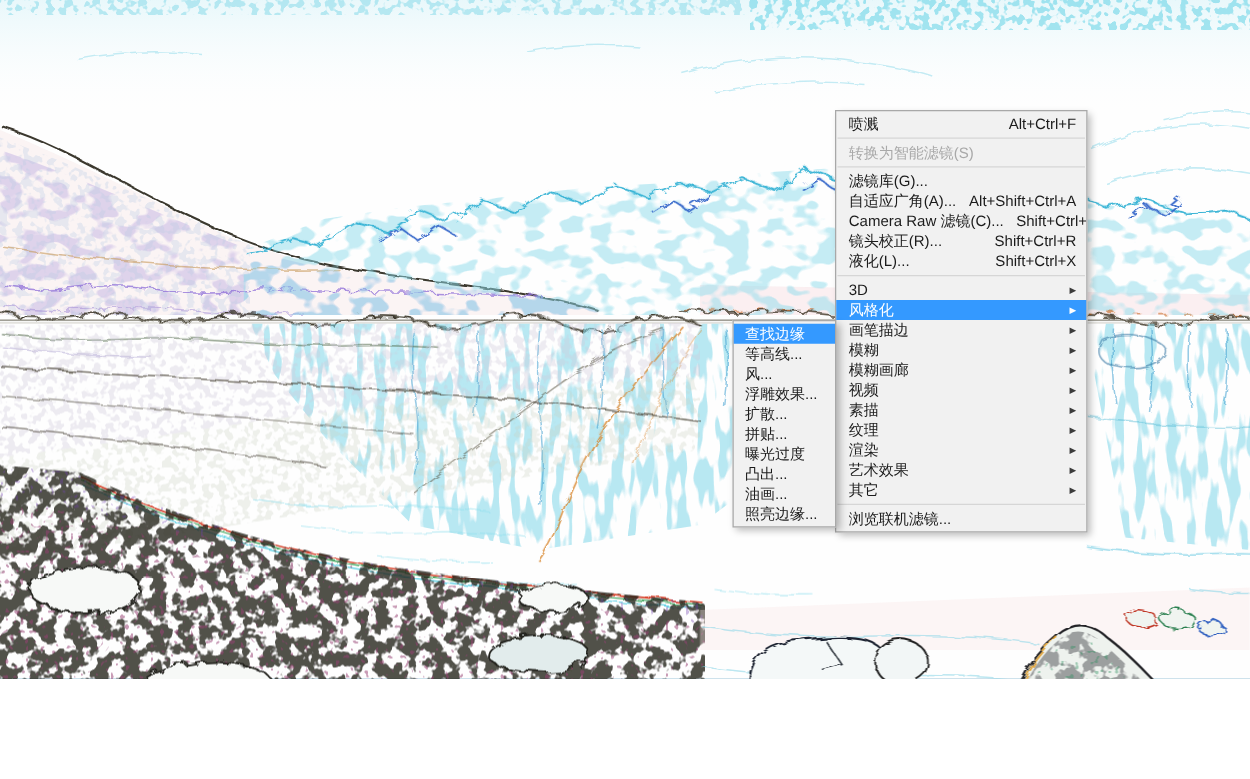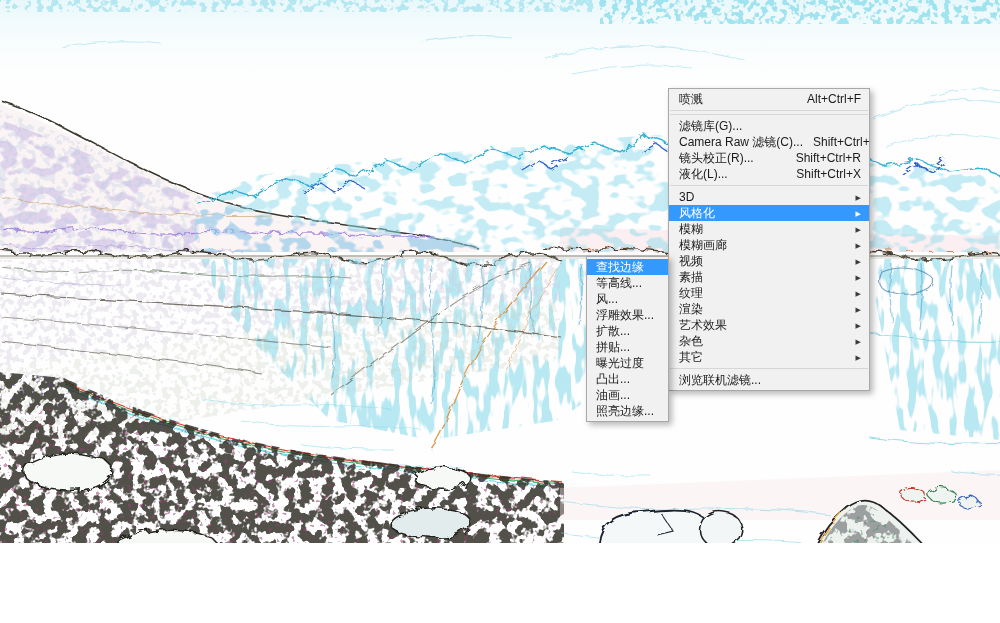--- a/index.html
+++ b/index.html
@@ -248,23 +248,30 @@
       <path d="M552,594 q16,-6 30,2 q10,6 2,14 q-14,8 -30,2 q-10,-6 -2,-18 Z" stroke="#222222"></path>
     </g>
   </svg>
 
   <div id="main-menu" class="menu">
       <div class="menu-item">
         <span class="label">喷溅</span>
         <span class="shortcut">Alt+Ctrl+F</span>
       </div>
       <div class="separator"></div>
+      <div class="menu-item disabled">
+        <span class="label">转换为智能滤镜(S)</span>
+      </div>
       <div class="separator"></div>
       <div class="menu-item">
         <span class="label">滤镜库(G)...</span>
+      </div>
+      <div class="menu-item">
+        <span class="label">自适应广角(A)...</span>
+        <span class="shortcut">Alt+Shift+Ctrl+A</span>
       </div>
       <div class="menu-item">
         <span class="label">Camera Raw 滤镜(C)...</span>
         <span class="shortcut">Shift+Ctrl+A</span>
       </div>
       <div class="menu-item">
         <span class="label">镜头校正(R)...</span>
         <span class="shortcut">Shift+Ctrl+R</span>
       </div>
       <div class="menu-item">
@@ -274,20 +281,24 @@
       <div class="separator"></div>
       <div class="menu-item">
         <span class="label">3D</span>
         <span class="arrow">▶</span>
       </div>
       <div class="menu-item highlighted">
         <span class="label">风格化</span>
         <span class="arrow">▶</span>
       </div>
       <div class="menu-item">
+        <span class="label">画笔描边</span>
+        <span class="arrow">▶</span>
+      </div>
+      <div class="menu-item">
         <span class="label">模糊</span>
         <span class="arrow">▶</span>
       </div>
       <div class="menu-item">
         <span class="label">模糊画廊</span>
         <span class="arrow">▶</span>
       </div>
       <div class="menu-item">
         <span class="label">视频</span>
         <span class="arrow">▶</span>
@@ -299,24 +310,20 @@
       <div class="menu-item">
         <span class="label">纹理</span>
         <span class="arrow">▶</span>
       </div>
       <div class="menu-item">
         <span class="label">渲染</span>
         <span class="arrow">▶</span>
       </div>
       <div class="menu-item">
         <span class="label">艺术效果</span>
-        <span class="arrow">▶</span>
-      </div>
-      <div class="menu-item">
-        <span class="label">杂色</span>
         <span class="arrow">▶</span>
       </div>
       <div class="menu-item">
         <span class="label">其它</span>
         <span class="arrow">▶</span>
       </div>
       <div class="separator"></div>
       <div class="menu-item">
         <span class="label">浏览联机滤镜...</span>
       </div>

